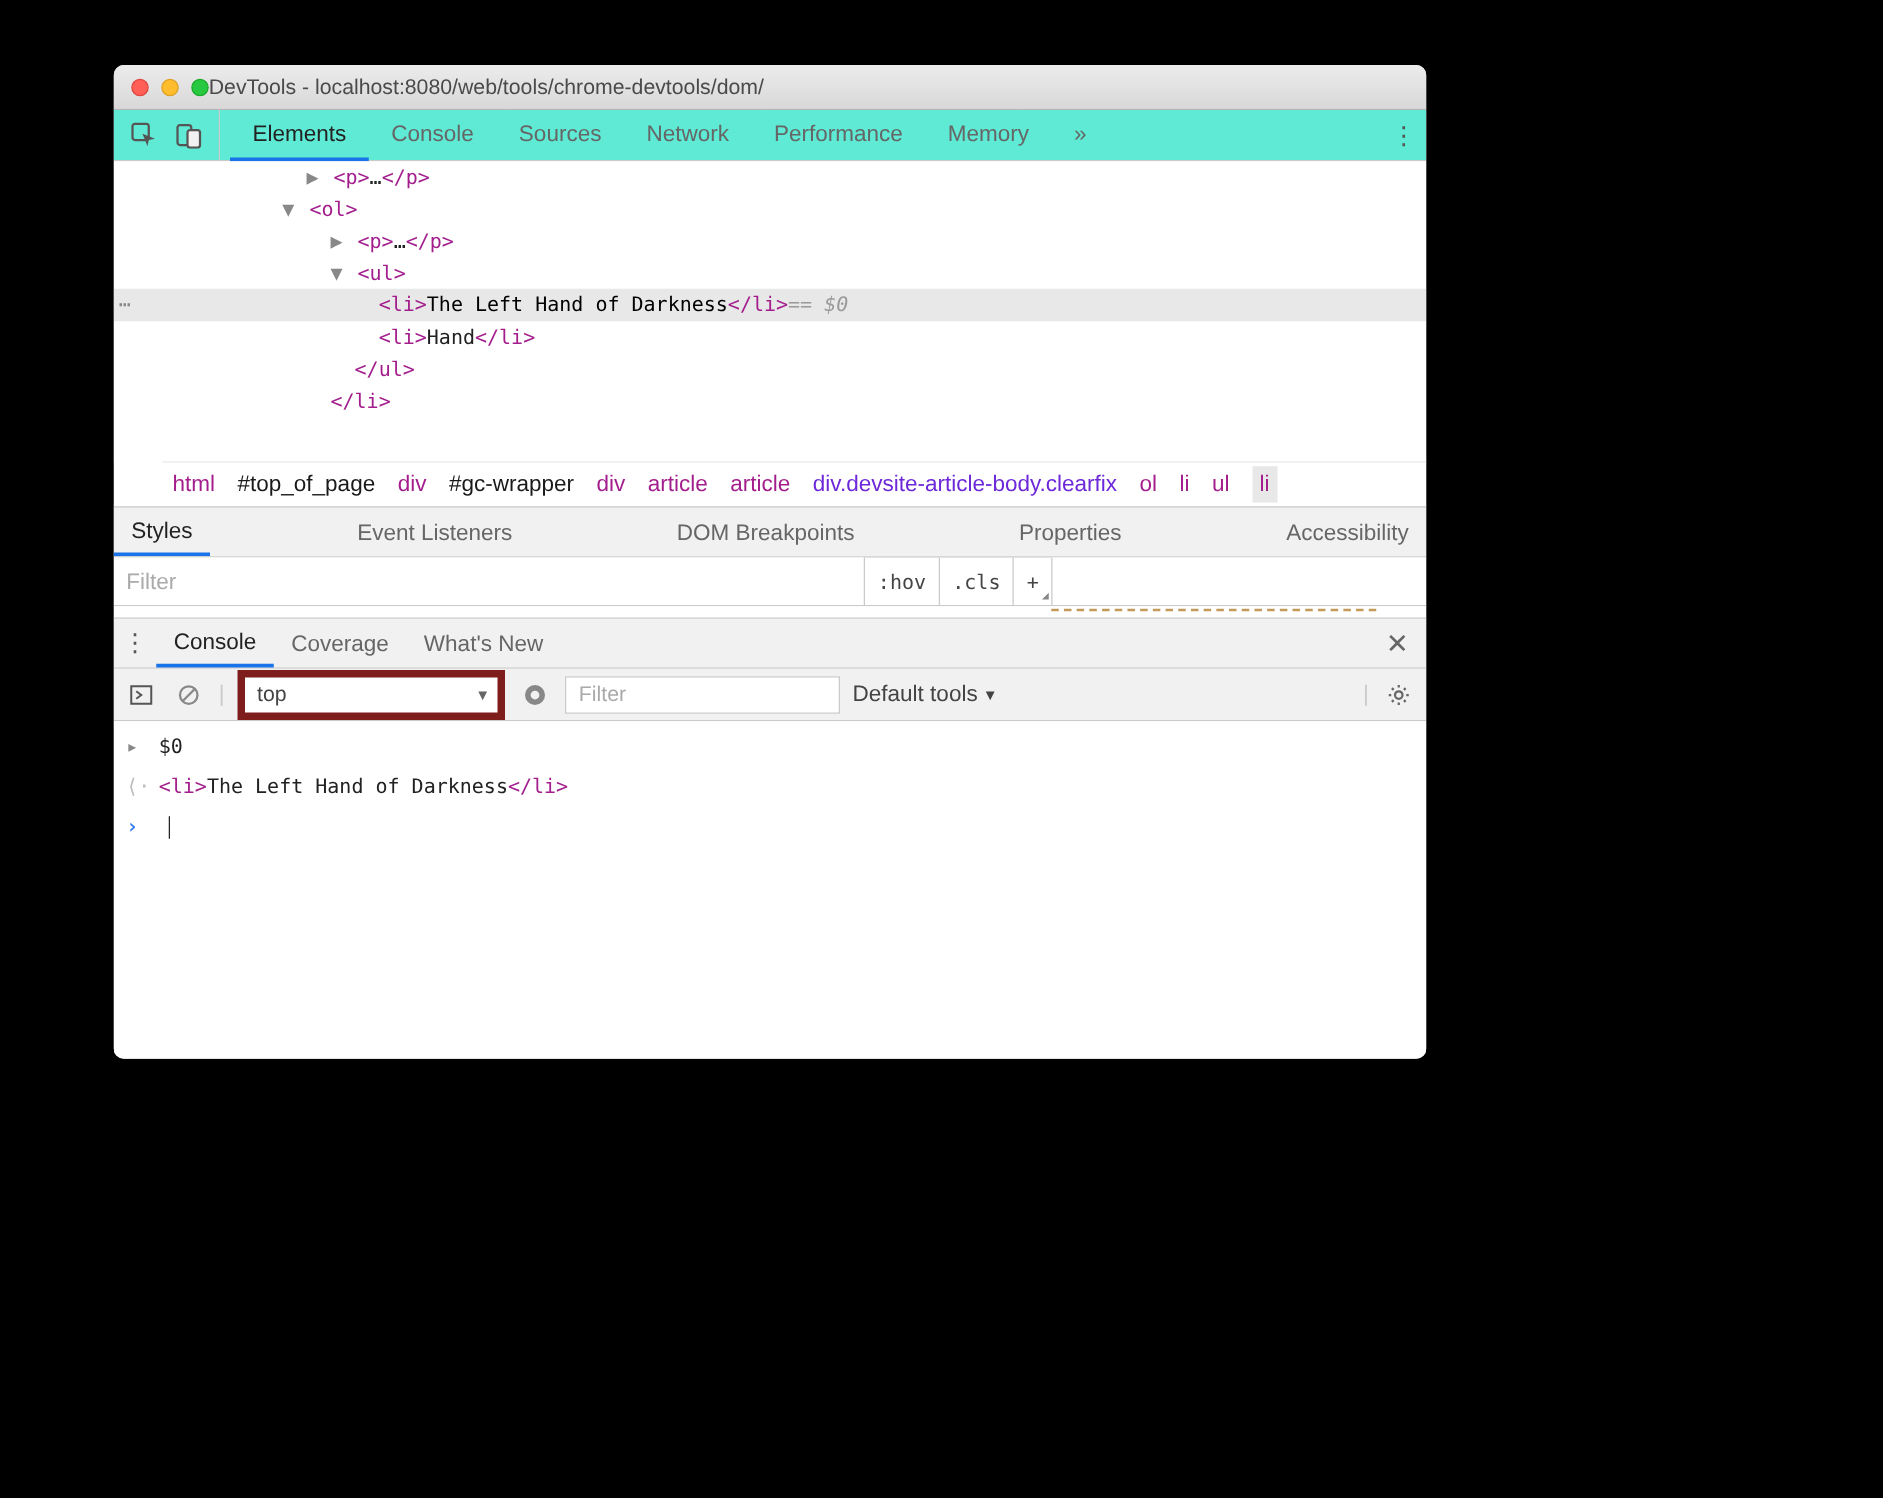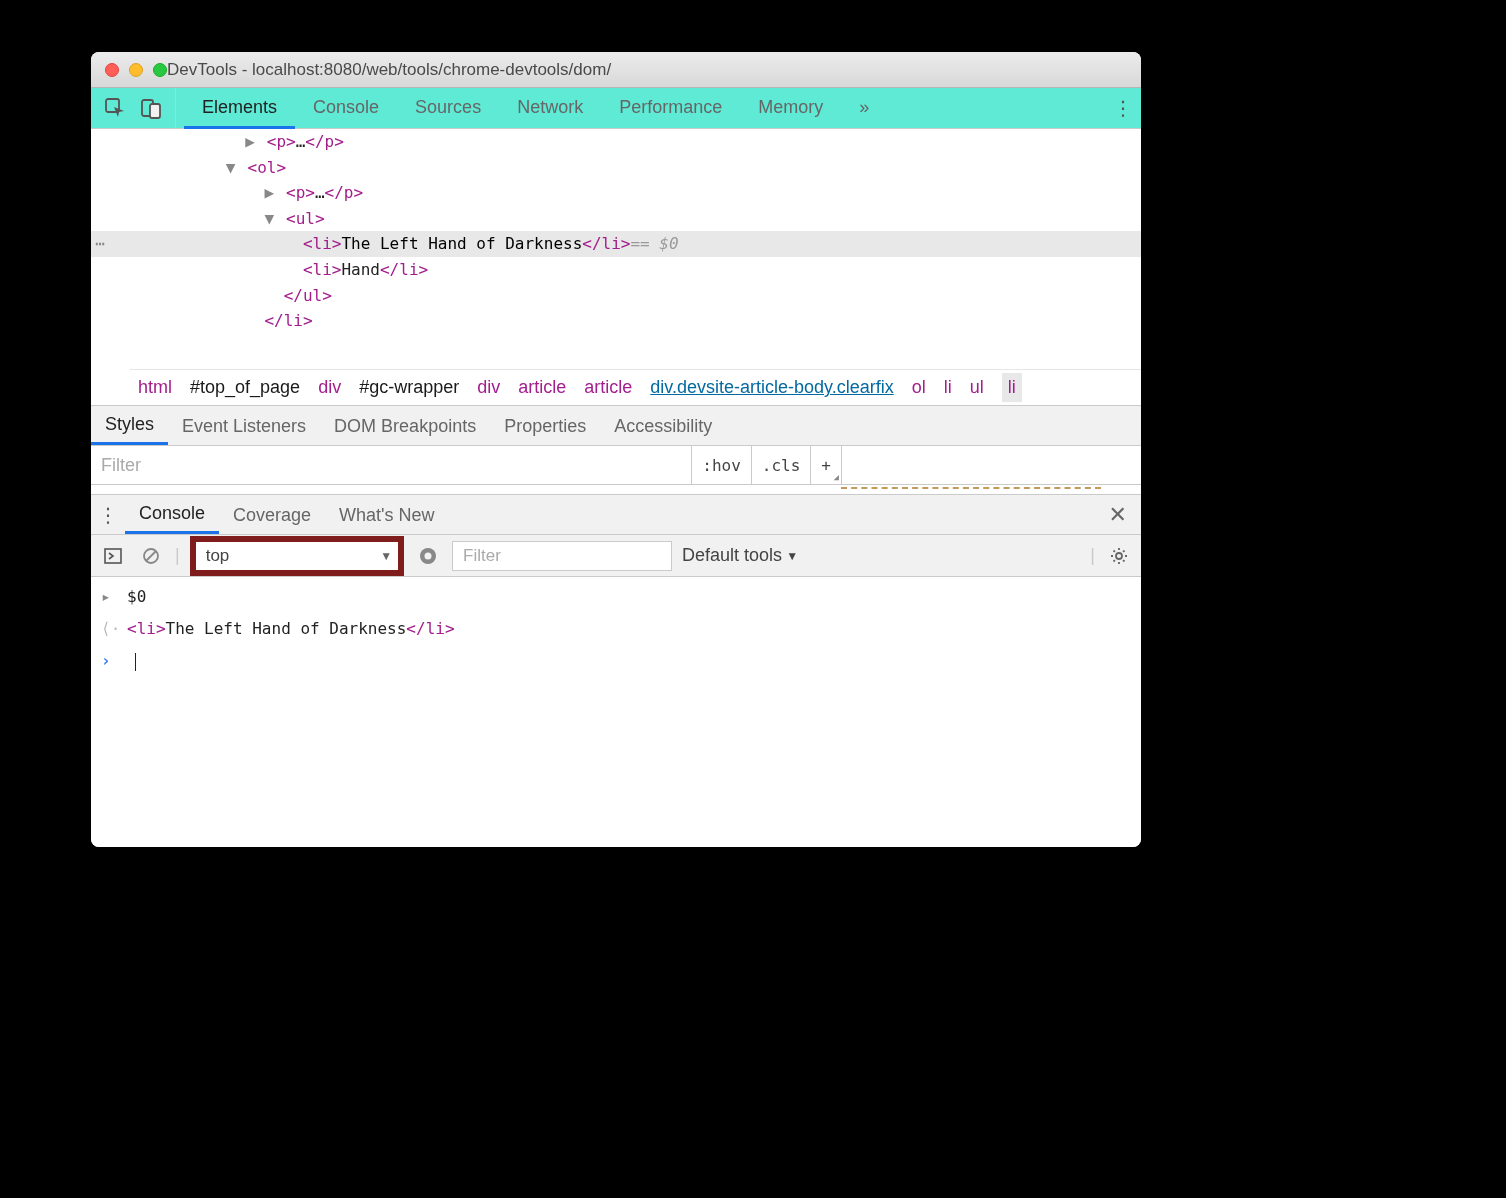--- a/index.html
+++ b/index.html
@@ -83,31 +83,32 @@
     padding: 0 8px;
     gap: 18px;
     font-family: "Helvetica Neue", Arial, sans-serif;
     font-size: 18px;
     overflow: hidden;
     margin-left: 39px;
   }
   .bc { white-space: nowrap; }
   .bc.tagc { color: #a31e8c; }
   .bc.idc { color: #1a1a1a; }
-  .bc.classc { color: #0369a1; text-decoration: underline; }
+  .bc.classc { color: #6d28d9; }
   .bc.sel { background: #e8e8e8; padding: 4px 6px; }
 
   .styles-tabs {
     height: 40px;
     border-top: 1px solid #cacaca;
     background: #f1f1f1;
     display: flex;
     align-items: center;
     font-size: 18px;
     color: #666;
+    justify-content: space-between;
   }
   .stab { padding: 8px 14px 7px; cursor: pointer; }
   .stab.active { color: #222; border-bottom: 3px solid #1a73e8; }
 
   .filter-row {
     height: 40px;
     border-top: 1px solid #cacaca;
     border-bottom: 1px solid #cacaca;
     display: flex;
     align-items: stretch;

